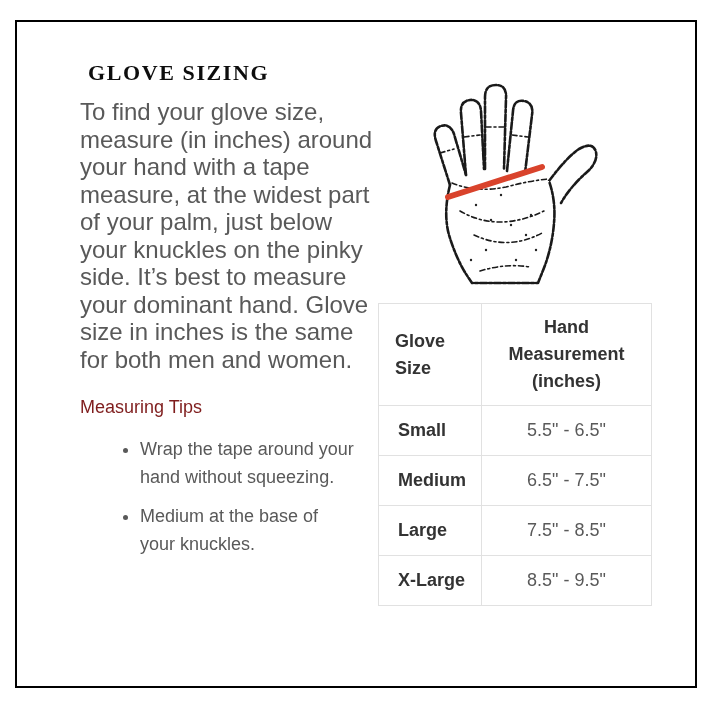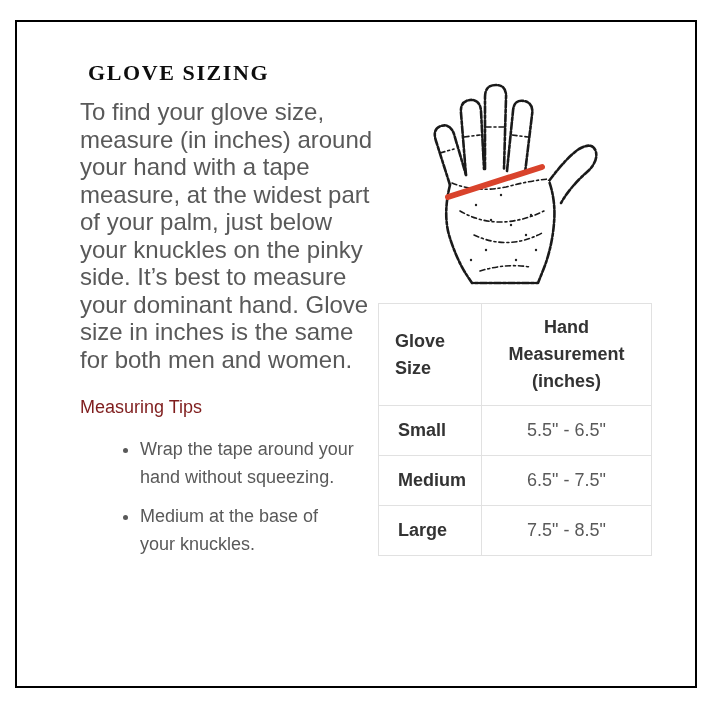--- a/index.html
+++ b/index.html
@@ -127,18 +127,22 @@
           <td class="range">5.5" - 6.5"</td>
         </tr>
         <tr>
           <td class="size">Medium</td>
           <td class="range">6.5" - 7.5"</td>
         </tr>
         <tr>
           <td class="size">Large</td>
           <td class="range">7.5" - 8.5"</td>
         </tr>
+        <tr>
+          <td class="size">X-Large</td>
+          <td class="range">8.5" - 9.5"</td>
+        </tr>
       </tbody>
     </table>
 
 
   </div>
 </div>
 
 </body></html>

